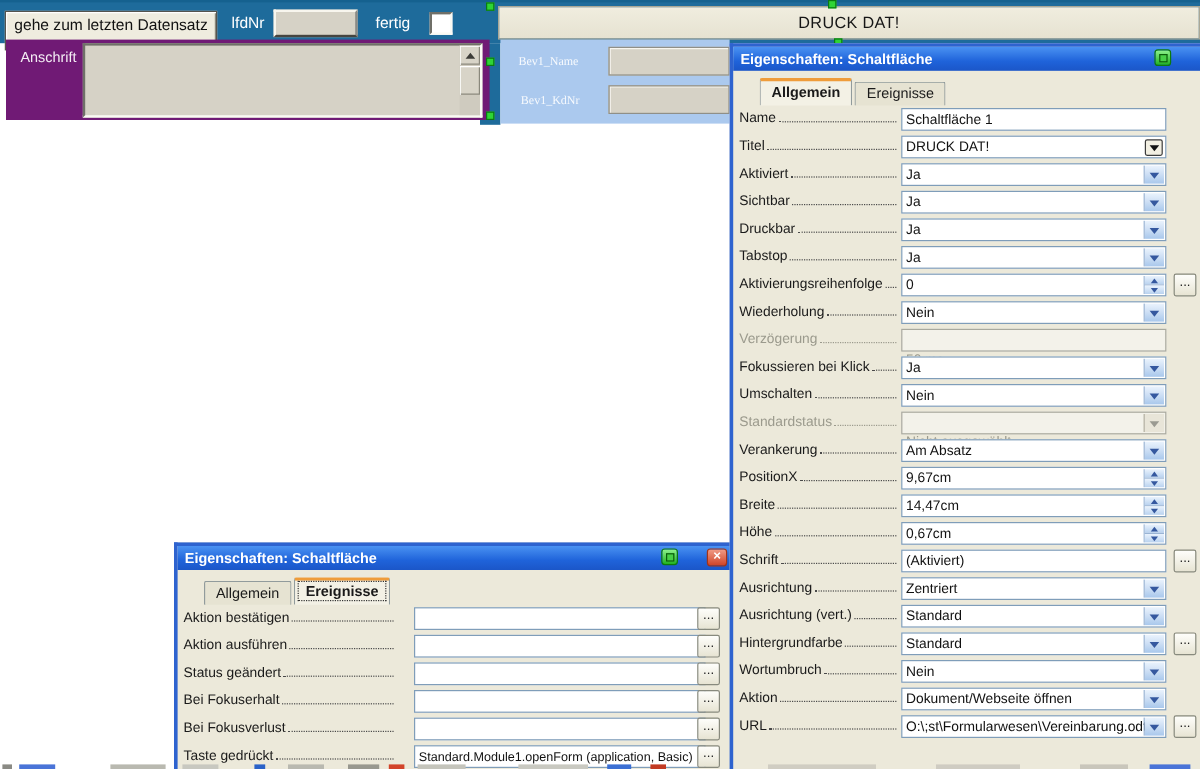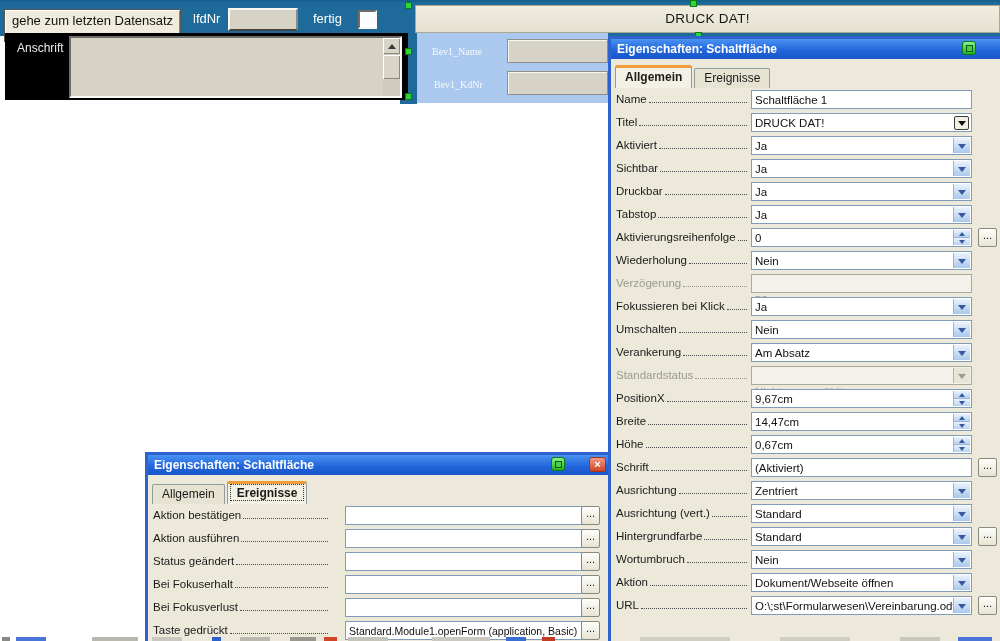--- a/index.html
+++ b/index.html
@@ -19,21 +19,21 @@
     border-top:2px solid #f8f6ee; border-left:2px solid #f8f6ee; border-bottom:2px solid #45443f; border-right:2px solid #8a8a85; }
   .fertig-box { position:absolute; left:358px; top:10px; width:19px; height:19px; background:#fff;
     border-top:2px solid #6f6f68; border-left:2px solid #6f6f68; border-bottom:2px solid #fbfaf4; border-right:2px solid #fbfaf4; }
 
   .druck-btn { position:absolute; left:415px; top:5px; width:585px; height:28px;
     background:linear-gradient(180deg,#f0eddf,#e6e2d1); border:1px solid #aaa795;
     font-size:13.5px; letter-spacing:.3px; color:#161616; text-align:center; line-height:26px; }
 
   .handle { position:absolute; width:7px; height:7px; background:#2fd435; border:1px solid #0a7a12; z-index:5; }
 
-  .anschrift-group { position:absolute; left:5px; top:33px; width:403px; height:67px; background:#000000; }
+  .anschrift-group { position:absolute; left:5px; top:33px; width:403px; height:67px; background:#701a75; }
   .anschrift-label { position:absolute; left:12px; top:8px; color:rgba(255,255,255,.92); font-size:12px; }
   .anschrift-area { position:absolute; left:64px; top:3px; width:333px; height:62px; background:#d6d2c6;
     border-top:2px solid #6f6f68; border-left:2px solid #6f6f68; border-bottom:2px solid #fbfaf4; border-right:2px solid #fbfaf4; }
   .scrollbar { position:absolute; right:0; top:0; width:17px; height:100%; background:#cfcbbf; }
   .sb-btn { position:absolute; left:0; top:0; width:17px; height:16px; background:#d8d4c8;
     box-shadow: inset 1px 1px 0 #fff, inset -1px -1px 0 #8a887c; display:flex; align-items:center; justify-content:center; }
   .sb-thumb { position:absolute; left:0; top:17px; width:17px; height:24px; background:#d8d4c8;
     box-shadow: inset 1px 1px 0 #fff, inset -1px -1px 0 #8a887c; }
   .tri-up-dark { width:0; height:0; border-left:4px solid transparent; border-right:4px solid transparent; border-bottom:5px solid #3c3c38; }
 
@@ -48,21 +48,21 @@
   .dlg-props  { left:608px; top:36px;  width:392px; height:700px; z-index:30; }
 
   .titlebar { position:absolute; left:0; top:0; right:0; height:20px;
     background:linear-gradient(180deg,#4a92f2,#1f63da 60%,#1b56c8); color:#fff; font-size:12px; font-weight:bold;
     padding:3px 0 0 6px; white-space:nowrap; overflow:hidden; }
   .tb-btn { position:absolute; width:14px; height:14px; top:2px; border-radius:3px; display:flex; align-items:center; justify-content:center; }
   .tb-green { background:linear-gradient(180deg,#8cf08c,#22b322); border:1px solid #0d7a0d; }
   .tb-green .glyph { width:7px; height:7px; border:1px solid #0a5c0a; background:#47cf47; }
   .tb-red { background:linear-gradient(180deg,#f09a85,#cf4529); border:1px solid #a33318; color:#fff; font-weight:bold; font-size:11px; line-height:11px; width:17px; height:15px; }
 
-  .tabrow { position:absolute; left:4px; top:23px; right:0; height:26px; display:flex; align-items:flex-end; }
+  .tabrow { position:absolute; left:22px; top:23px; right:0; height:26px; display:flex; align-items:flex-end; }
   .tab { font-size:12px; color:#1a1a1a; background:#eceadb; border:1px solid #919b9c; border-bottom:none;
     padding:3px 9px 4px 9px; margin-right:2px; border-radius:2px 2px 0 0; position:relative; top:0; }
   .tab.inactive { background:#e6e3d2; padding:2px 9px 3px 9px; margin-bottom:0; }
   .tab.active { background:#f3f1e5; font-weight:bold; border-top:3px solid #ef9c3a; padding-top:2px; }
   .tab.focused { outline:1px dotted #333; outline-offset:-4px; }
 
   .rows { position:absolute; left:0; right:0; top:50px; }
   .prop-row { position:relative; height:23px; }
   .prop-label { position:absolute; left:5px; top:4px; display:flex; align-items:baseline; font-size:11.5px; color:#1a1a1a; }
   .prop-label .leader { flex:1; border-bottom:1px dotted #4a4a4a; margin:0 2px 2px 2px; min-width:6px; }
@@ -360,38 +360,38 @@
             <span class="leader"></span>
           </div>
           <div class="prop-field">
             <div class="prop-value">Nein</div>
             <div class="dd">
               <i class="chev"></i>
             </div>
           </div>
         </div>
         <div class="prop-row">
-          <div class="prop-label">
-            <span>Verankerung</span>
-            <span class="leader"></span>
-          </div>
-          <div class="prop-field">
-            <div class="prop-value">Am Absatz</div>
-            <div class="dd">
-              <i class="chev"></i>
-            </div>
-          </div>
-        </div>
-        <div class="prop-row">
           <div class="prop-label dis">
             <span>Standardstatus</span>
             <span class="leader"></span>
           </div>
           <div class="prop-field dis">
             <div class="prop-value dis">Nicht ausgewählt</div>
+            <div class="dd">
+              <i class="chev"></i>
+            </div>
+          </div>
+        </div>
+        <div class="prop-row">
+          <div class="prop-label">
+            <span>Verankerung</span>
+            <span class="leader"></span>
+          </div>
+          <div class="prop-field">
+            <div class="prop-value">Am Absatz</div>
             <div class="dd">
               <i class="chev"></i>
             </div>
           </div>
         </div>
         <div class="prop-row">
           <div class="prop-label">
             <span>PositionX</span>
             <span class="leader"></span>
           </div>

